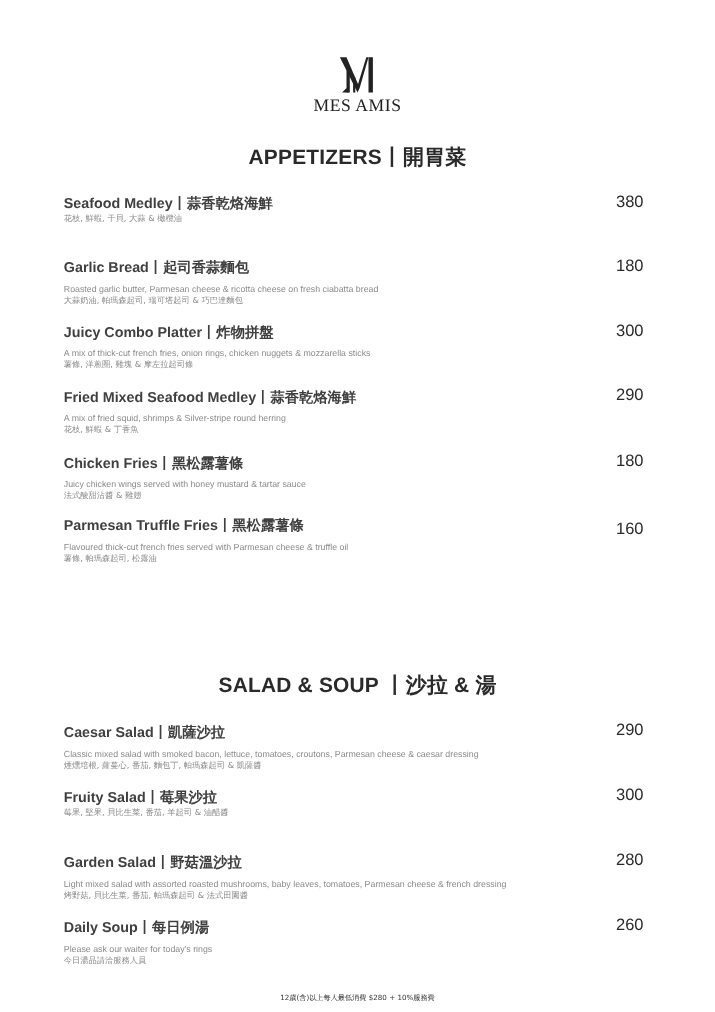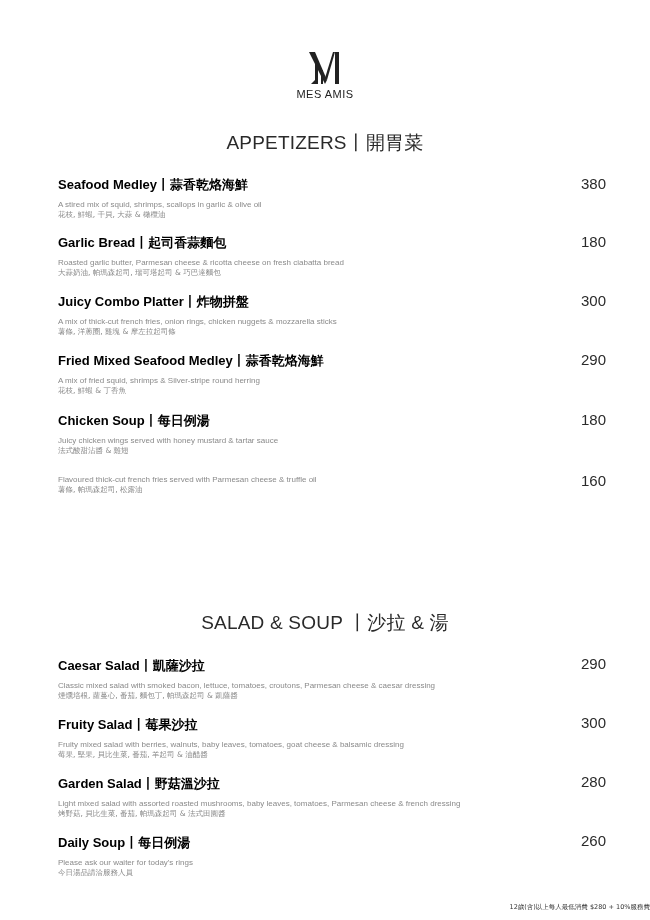--- a/index.html
+++ b/index.html
@@ -6,50 +6,50 @@
     html, body {
       width: 650px; height: 920px; background: #ffffff; overflow: hidden;
       font-family: "DejaVu Sans", "Liberation Sans", sans-serif;
       color: #2b2b2b;
     }
     .page { position: relative; width: 650px; height: 920px; }
 
     .logo { position: absolute; left: 0; width: 650px; top: 50px; text-align: center; }
     .logo-mark { display: block; margin: 0 auto; width: 40px; height: 36px; }
     .logo-text {
-      display: block; font-family: Liberation Sans, sans-serif;
-      font-size: 11px; letter-spacing: 0.5px; color: #222; margin-top: 2px;
+      display: block; font-family: Liberation Serif, serif;
+      font-size: 16px; letter-spacing: 0.5px; color: #222; margin-top: 2px;
     }
 
     .section-title {
       position: absolute; left: 0; width: 650px; text-align: center;
-      font-family: "Liberation Sans", sans-serif; font-weight: normal;
+      font-family: "Liberation Sans", sans-serif; font-weight: bold;
       font-size: 19px; color: #2a2a2a; letter-spacing: 0.2px;
     }
 
     .item { position: absolute; left: 58px; width: 540px; }
     .item-name {
       font-family: "Liberation Sans", sans-serif; font-weight: bold;
-      font-size: 13px; color: #000000; white-space: nowrap;
+      font-size: 13px; color: #404040; white-space: nowrap;
     }
     .item-desc {
       font-family: "Liberation Sans", sans-serif; font-size: 8px;
       color: #8a8a8a; margin-top: 6px; white-space: nowrap; line-height: 10px;
     }
     .item-desc-zh {
       font-family: "DejaVu Sans", sans-serif; font-size: 7.5px;
       color: #8a8a8a; white-space: nowrap; line-height: 10px;
     }
     .price {
-      position: absolute; left: 560px; width: 46px; text-align: right;
+      position: absolute; left: 560px; width: 46px; text-align: left;
       font-family: "Liberation Sans", sans-serif; font-size: 15px; color: #2b2b2b;
     }
 
     .footer-note {
-      position: absolute; left: 0; width: 650px; top: 903px; text-align: right;
+      position: absolute; left: 0; width: 650px; top: 903px; text-align: center;
       font-family: "DejaVu Sans", sans-serif; font-size: 6.5px; color: #333;
     }
   </style>
 </head>
 <body>
 
 <div class="page">
 
   <div class="logo">
     <svg class="logo-mark" viewBox="0 0 40 36">
@@ -60,21 +60,20 @@
       <path d="M6 34 L10 30 L12 34 Z" fill="#222"></path>
       <path d="M16 20 L18 20 L18 34 L16 34 Z" fill="#222"></path>
     </svg>
     <span class="logo-text">MES AMIS</span>
   </div>
 
   <div class="section-title" style="top:130px">APPETIZERS丨開胃菜</div>
 
   <div class="item" style="top:176px">
     <div class="item-name">Seafood Medley丨蒜香乾烙海鮮</div>
-    <div class="item-desc">A stired mix of squid, shrimps, scallops in garlic &amp; olive oil</div>
     <div class="item-desc-zh">花枝, 鮮蝦, 干貝, 大蒜 &amp; 橄欖油</div>
   </div>
   <div class="price" style="top:175px">380</div>
 
   <div class="item" style="top:234px">
     <div class="item-name">Garlic Bread丨起司香蒜麵包</div>
     <div class="item-desc">Roasted garlic butter, Parmesan cheese &amp; ricotta cheese on fresh ciabatta bread</div>
     <div class="item-desc-zh">大蒜奶油, 帕瑪森起司, 瑞可塔起司 &amp; 巧巴達麵包</div>
   </div>
   <div class="price" style="top:233px">180</div>
@@ -87,44 +86,44 @@
   <div class="price" style="top:292px">300</div>
 
   <div class="item" style="top:352px">
     <div class="item-name">Fried Mixed Seafood Medley丨蒜香乾烙海鮮</div>
     <div class="item-desc">A mix of fried squid, shrimps &amp; Silver-stripe round herring</div>
     <div class="item-desc-zh">花枝, 鮮蝦 &amp; 丁香魚</div>
   </div>
   <div class="price" style="top:351px">290</div>
 
   <div class="item" style="top:412px">
-    <div class="item-name">Chicken Soup丨每日例湯</div>
+    <div class="item-name">Chicken Fries丨黑松露薯條</div>
     <div class="item-desc">Juicy chicken wings served with honey mustard &amp; tartar sauce</div>
     <div class="item-desc-zh">法式酸甜沾醬 &amp; 雞翅</div>
   </div>
   <div class="price" style="top:411px">180</div>
 
   <div class="item" style="top:469px">
+    <div class="item-name">Parmesan Truffle Fries丨黑松露薯條</div>
     <div class="item-desc">Flavoured thick-cut french fries served with Parmesan cheese &amp; truffle oil</div>
     <div class="item-desc-zh">薯條, 帕瑪森起司, 松露油</div>
   </div>
   <div class="price" style="top:472px">160</div>
 
   <div class="section-title" style="top:610px">SALAD &amp; SOUP 丨沙拉 &amp; 湯</div>
 
   <div class="item" style="top:657px">
     <div class="item-name">Caesar Salad丨凱薩沙拉</div>
     <div class="item-desc">Classic mixed salad with smoked bacon, lettuce, tomatoes, croutons, Parmesan cheese &amp; caesar dressing</div>
     <div class="item-desc-zh">煙燻培根, 蘿蔓心, 番茄, 麵包丁, 帕瑪森起司 &amp; 凱薩醬</div>
   </div>
   <div class="price" style="top:655px">290</div>
 
   <div class="item" style="top:716px">
     <div class="item-name">Fruity Salad丨莓果沙拉</div>
-    <div class="item-desc">Fruity mixed salad with berries, walnuts, baby leaves, tomatoes, goat cheese &amp; balsamic dressing</div>
     <div class="item-desc-zh">莓果, 堅果, 貝比生菜, 番茄, 羊起司 &amp; 油醋醬</div>
   </div>
   <div class="price" style="top:714px">300</div>
 
   <div class="item" style="top:775px">
     <div class="item-name">Garden Salad丨野菇溫沙拉</div>
     <div class="item-desc">Light mixed salad with assorted roasted mushrooms, baby leaves, tomatoes, Parmesan cheese &amp; french dressing</div>
     <div class="item-desc-zh">烤野菇, 貝比生菜, 番茄, 帕瑪森起司 &amp; 法式田園醬</div>
   </div>
   <div class="price" style="top:773px">280</div>

